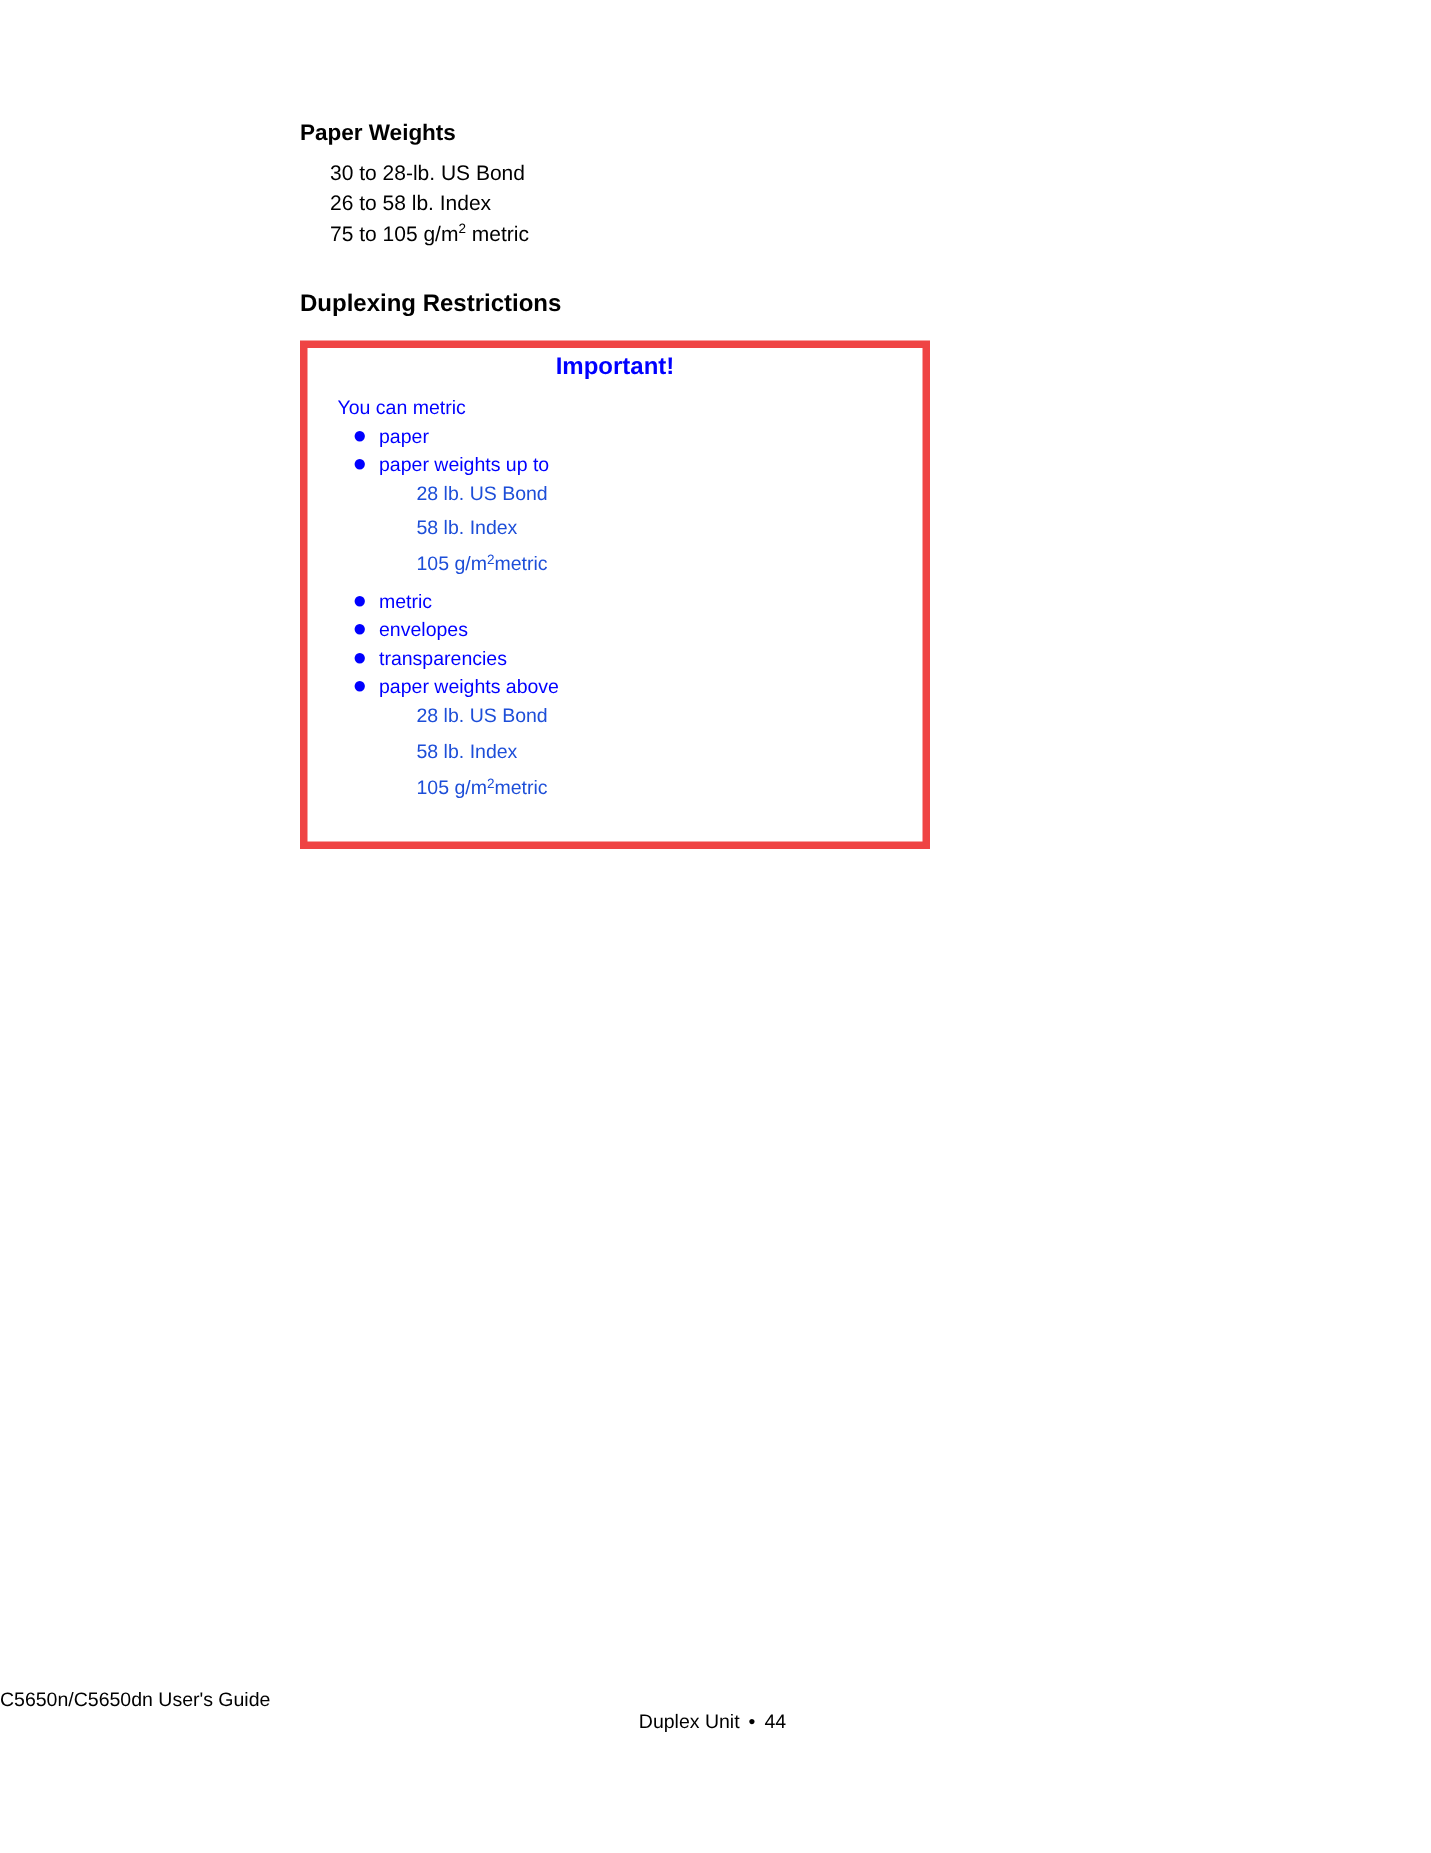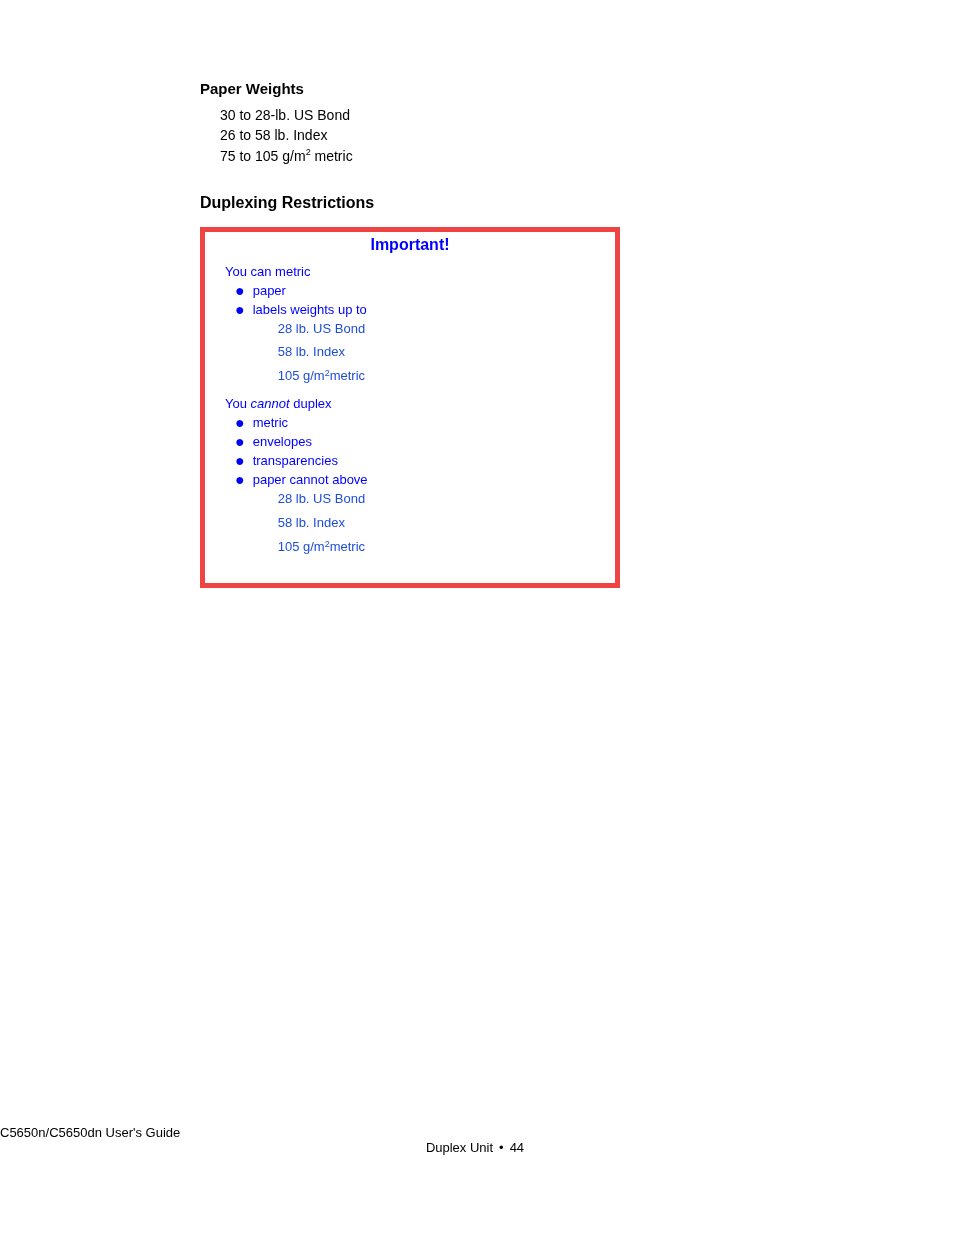--- a/index.html
+++ b/index.html
@@ -162,50 +162,47 @@
 
       <div class="can-duplex-label">You can metric</div>
       <ul class="bullet-list">
         <li>
           <span class="bullet-dot">●</span>
           <span>paper</span>
         </li>
         <li>
           <span class="bullet-dot">●</span>
           <div>
-            <span>labels weights up to</span>
+            <span>paper weights up to</span>
             <ul class="sub-list">
               <li>28 lb. US Bond</li>
               <li>58 lb. Index</li>
               <li>105 g/m<sup>2</sup> metric</li>
             </ul>
           </div>
         </li>
       </ul>
 
-      <div class="cannot-duplex-label">
-        <span>You </span><em>cannot</em><span> duplex</span>
-      </div>
       <ul class="bullet-list">
         <li>
           <span class="bullet-dot">●</span>
           <span>metric</span>
         </li>
         <li>
           <span class="bullet-dot">●</span>
           <span>envelopes</span>
         </li>
         <li>
           <span class="bullet-dot">●</span>
           <span>transparencies</span>
         </li>
         <li>
           <span class="bullet-dot">●</span>
           <div>
-            <span>paper cannot above</span>
+            <span>paper weights above</span>
             <ul class="sub-list">
               <li>28 lb. US Bond</li>
               <li>58 lb. Index</li>
               <li>105 g/m<sup>2</sup> metric</li>
             </ul>
           </div>
         </li>
       </ul>
 
     </div>

